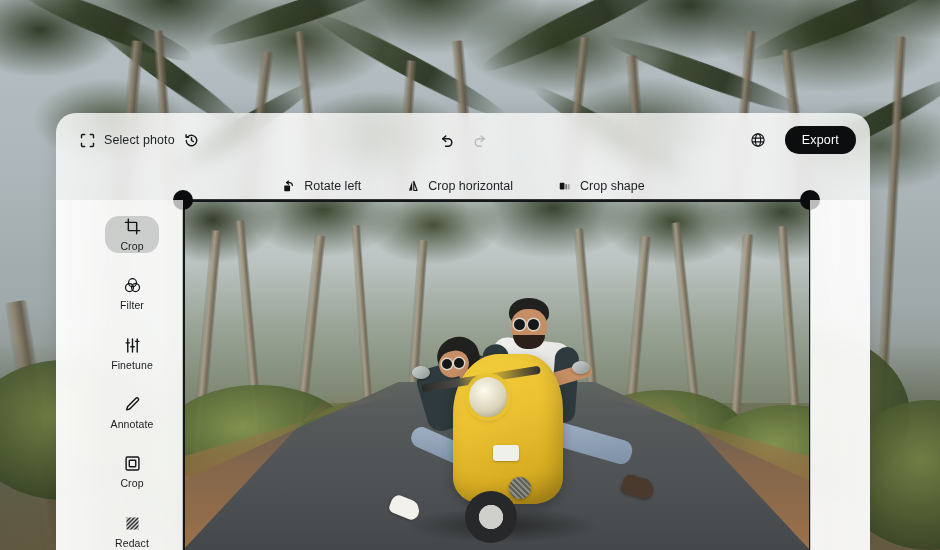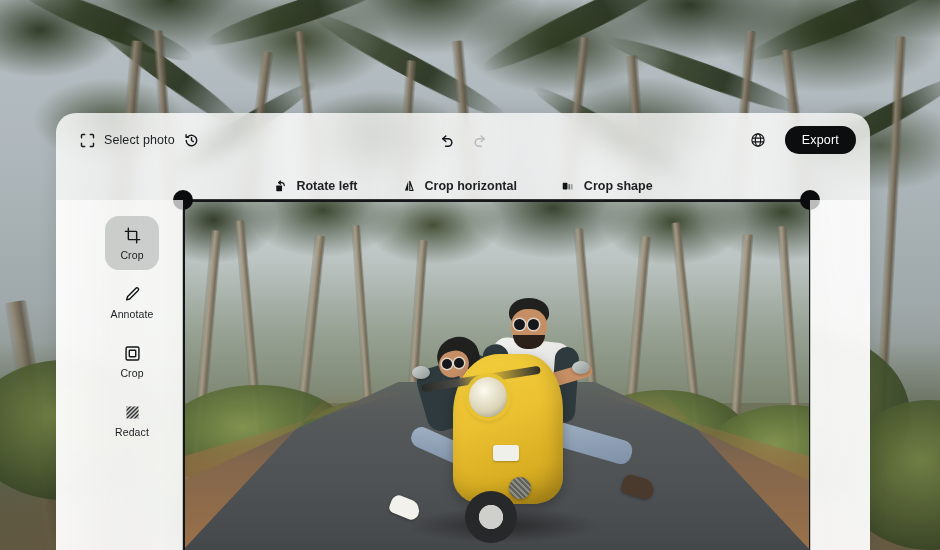--- a/index.html
+++ b/index.html
@@ -173,37 +173,36 @@
     cursor: pointer;
     white-space: nowrap;
   }
 
   
   .toolbar-sub {
     position: absolute; left: 0; right: 0; top: 54px; height: 38px;
     display: flex; align-items: center; justify-content: center;
     gap: 44px;
     z-index: 3;
-    font-weight: bold;
   }
   .sub-item {
     display: flex; align-items: center; gap: 8px;
     font-size: 12.5px; color: #1d2023;
     white-space: nowrap;
     cursor: pointer;
   }
   .sub-item .si-ico { width: 15px; height: 15px; display: flex; align-items: center; justify-content: center; color: #111315; }
 
   
   .tool-rail {
     position: absolute; left: 0; top: 92px; bottom: 0;
     width: 152px;
     display: flex; flex-direction: column; align-items: center;
     padding-top: 11px;
-    gap: 5px;
+    gap: 22px;
     z-index: 4;
   }
   .tool {
     width: 54px; height: 54px;
     border-radius: 14px;
     display: flex; flex-direction: column; align-items: center; justify-content: center;
     gap: 4px;
     cursor: pointer;
     color: #131518;
   }
@@ -573,21 +572,40 @@
       <div class="tool active">
         <span class="t-ico">
           <svg width="17" height="17" viewBox="0 0 18 18" fill="none" stroke="currentColor" stroke-width="1.5" stroke-linecap="round">
             <path d="M4.6 1.4v11.2a.8.8 0 0 0 .8.8h11.2"></path>
             <path d="M1.4 4.6h11.2a.8.8 0 0 1 .8.8v11.2"></path>
           </svg>
         </span>
         <span class="t-lbl">Crop</span>
       </div>
 
-
+      <div class="tool">
+        <span class="t-ico">
+          <svg width="17" height="17" viewBox="0 0 18 18" fill="none" stroke="currentColor" stroke-width="1.3">
+            <circle cx="9" cy="6" r="4.2"></circle>
+            <circle cx="5.8" cy="11.2" r="4.2"></circle>
+            <circle cx="12.2" cy="11.2" r="4.2"></circle>
+          </svg>
+        </span>
+        <span class="t-lbl">Filter</span>
+      </div>
+
+      <div class="tool">
+        <span class="t-ico">
+          <svg width="17" height="17" viewBox="0 0 18 18" fill="none" stroke="currentColor" stroke-width="1.5" stroke-linecap="round">
+            <path d="M4 2v14M9 2v14M14 2v14"></path>
+            <path d="M2.2 6.2h3.6M7.2 10.4h3.6M12.2 4.6h3.6"></path>
+          </svg>
+        </span>
+        <span class="t-lbl">Finetune</span>
+      </div>
 
       <div class="tool">
         <span class="t-ico">
           <svg width="17" height="17" viewBox="0 0 18 18" fill="none" stroke="currentColor" stroke-width="1.5" stroke-linejoin="round">
             <path d="M12.6 2.4a1.7 1.7 0 0 1 2.4 2.4L6 13.8l-3.2.9.9-3.2z"></path>
           </svg>
         </span>
         <span class="t-lbl">Annotate</span>
       </div>
 

